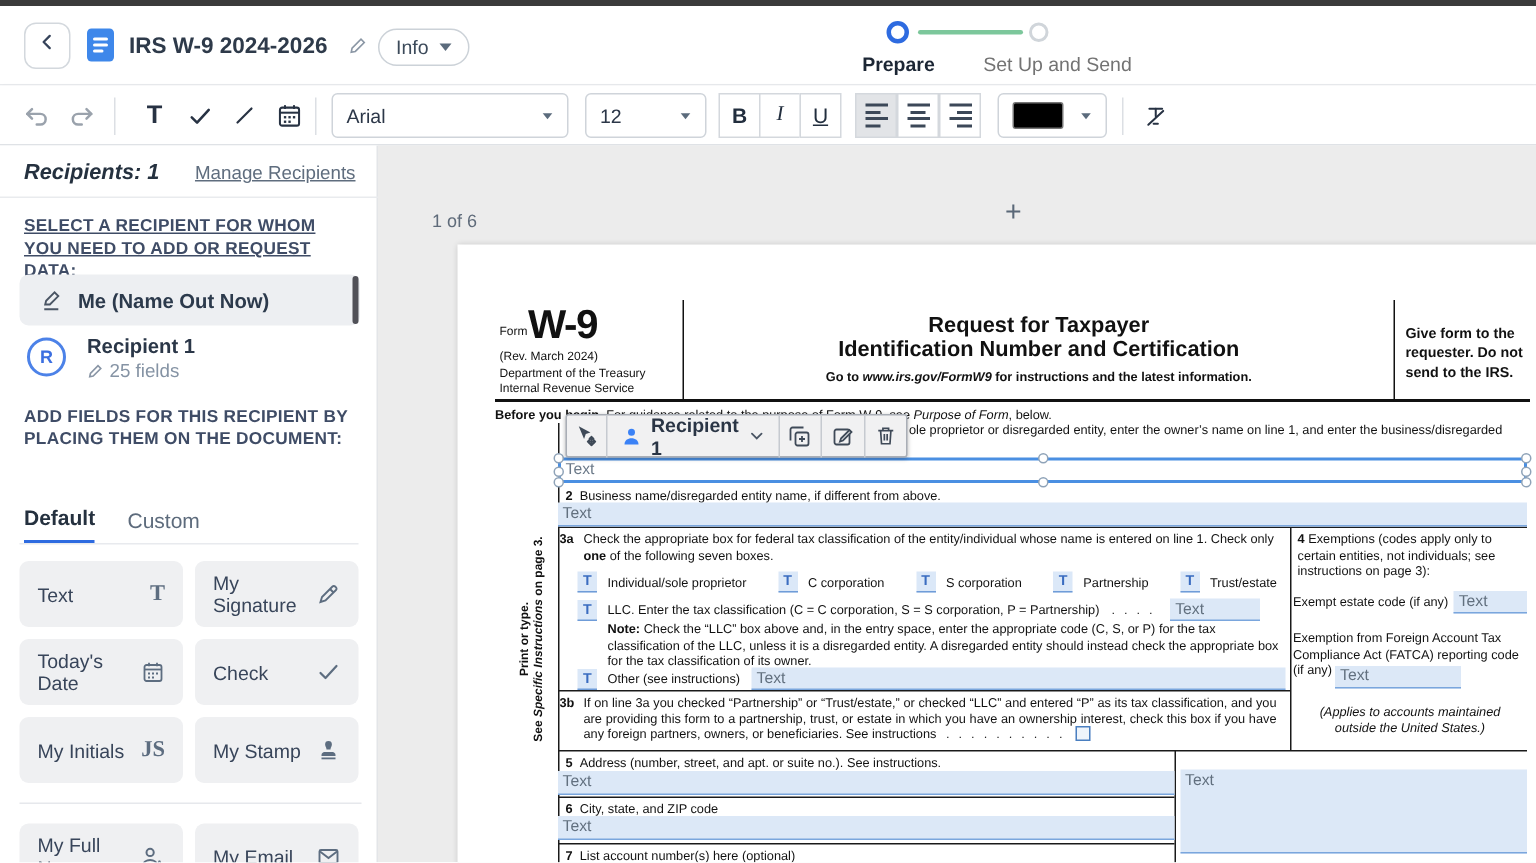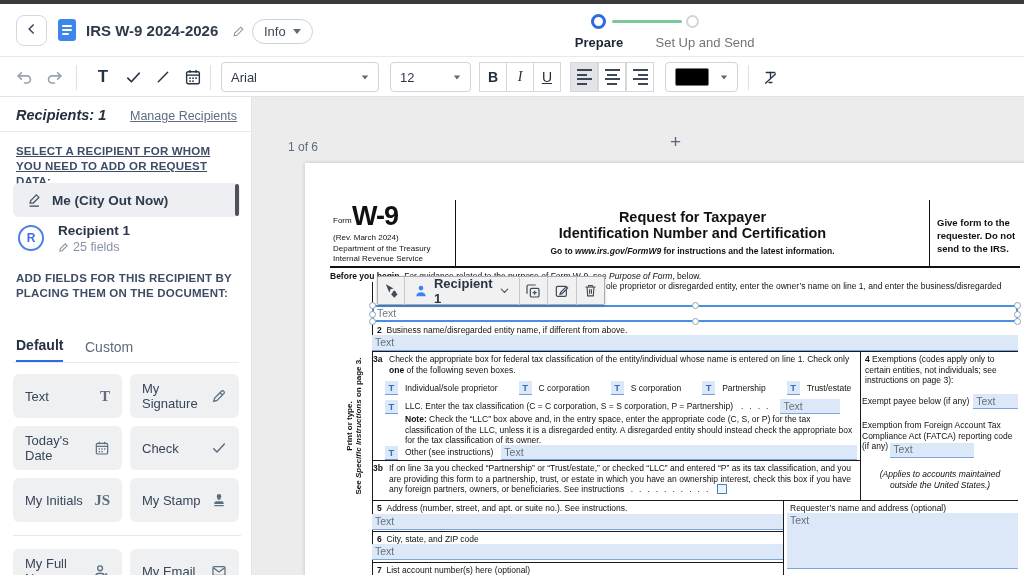--- a/index.html
+++ b/index.html
@@ -253,21 +253,21 @@
     </div>
     <div class="sb-div1"></div>
     <div class="sb-label" style="top:47px;text-decoration:underline;">SELECT A RECIPIENT FOR WHOM YOU NEED TO ADD OR REQUEST DATA:</div>
     <div class="me-btn">
       <span style="color:#4a5564;display:flex;">
         <svg width="15" height="15" viewBox="0 0 24 24" fill="none" stroke="currentColor" stroke-width="2">
             <path d="M5 16 l1-4 L15 3 l4 4 -9 9 z"></path>
             <line x1="4" y1="21" x2="19" y2="21" stroke-width="2.2"></line>
           </svg>
       </span>
-      <span>Me (City Out Now)</span>
+      <span>Me (Name Out Now)</span>
     </div>
     <div class="sb-scrollthumb"></div>
     <div class="recip-item">
       <div class="recip-avatar">R</div>
       <div class="recip-name">Recipient 1</div>
       <div class="recip-fields">
         <span style="display:flex;">
           <svg width="11" height="11" viewBox="0 0 24 24" fill="none" stroke="#8995a5" stroke-width="2.4">
               <path d="M4 20 l1-5 L16 4 l4 4 L9 19 z"></path>
             </svg>
@@ -456,21 +456,21 @@
         <span class="f8" style="margin-left:7px;">Other (see instructions)</span>
         <span class="fld" style="margin-left:8px;flex:1;height:15px;cursor:pointer;">
             <span class="ph">Text</span>
           </span>
       </div>
 
       <div class="f8" style="position:absolute;left:560px;top:191px;width:152px;">
         <span class="num">4</span>&nbsp;<span>Exemptions (codes apply only to certain entities, not individuals; see instructions on page 3):</span>
       </div>
       <div style="position:absolute;left:557px;top:231px;width:156px;display:flex;align-items:center;">
-        <span class="f8">Exempt payee below (if any)</span>
+        <span class="f8">Exempt estate code (if any)</span>
         <span class="fld" style="margin-left:4px;flex:1;height:15px;cursor:pointer;">
             <span class="ph">Text</span>
           </span>
       </div>
       <div class="f8" style="position:absolute;left:557px;top:257px;width:156px;">
         <span>Exemption from Foreign Account Tax Compliance Act (FATCA) reporting code (if any)</span>
         <span class="fld" style="display:inline-block;width:84px;height:15px;vertical-align:-4px;cursor:pointer;"><span class="ph">Text</span></span>
       </div>
       <div class="f8 it" style="position:absolute;left:557px;top:306px;width:156px;text-align:center;">
         <div>(Applies to accounts maintained</div>
@@ -484,21 +484,20 @@
         <span class="chkbox"></span>
       </div>
 
       <div class="f8" style="position:absolute;left:72px;top:340px;">
         <span class="num">5</span>&nbsp;&nbsp;<span>Address (number, street, and apt. or suite no.). See instructions.</span>
       </div>
       <div class="fld" style="position:absolute;left:67px;top:351px;width:411px;height:16px;cursor:pointer;">
           <span class="ph">Text</span>
         </div>
 
-      <div class="f8" style="position:absolute;left:485px;top:340px;width:226px;">Requester’s name and address (optional)</div>
       <div class="fld" style="position:absolute;left:482px;top:350px;width:231px;height:56px;cursor:pointer;">
           <span class="ph">Text</span>
         </div>
 
       <div class="f8" style="position:absolute;left:72px;top:371px;">
         <span class="num">6</span>&nbsp;&nbsp;<span>City, state, and ZIP code</span>
       </div>
       <div class="fld" style="position:absolute;left:67px;top:381px;width:411px;height:16px;cursor:pointer;">
           <span class="ph">Text</span>
         </div>

